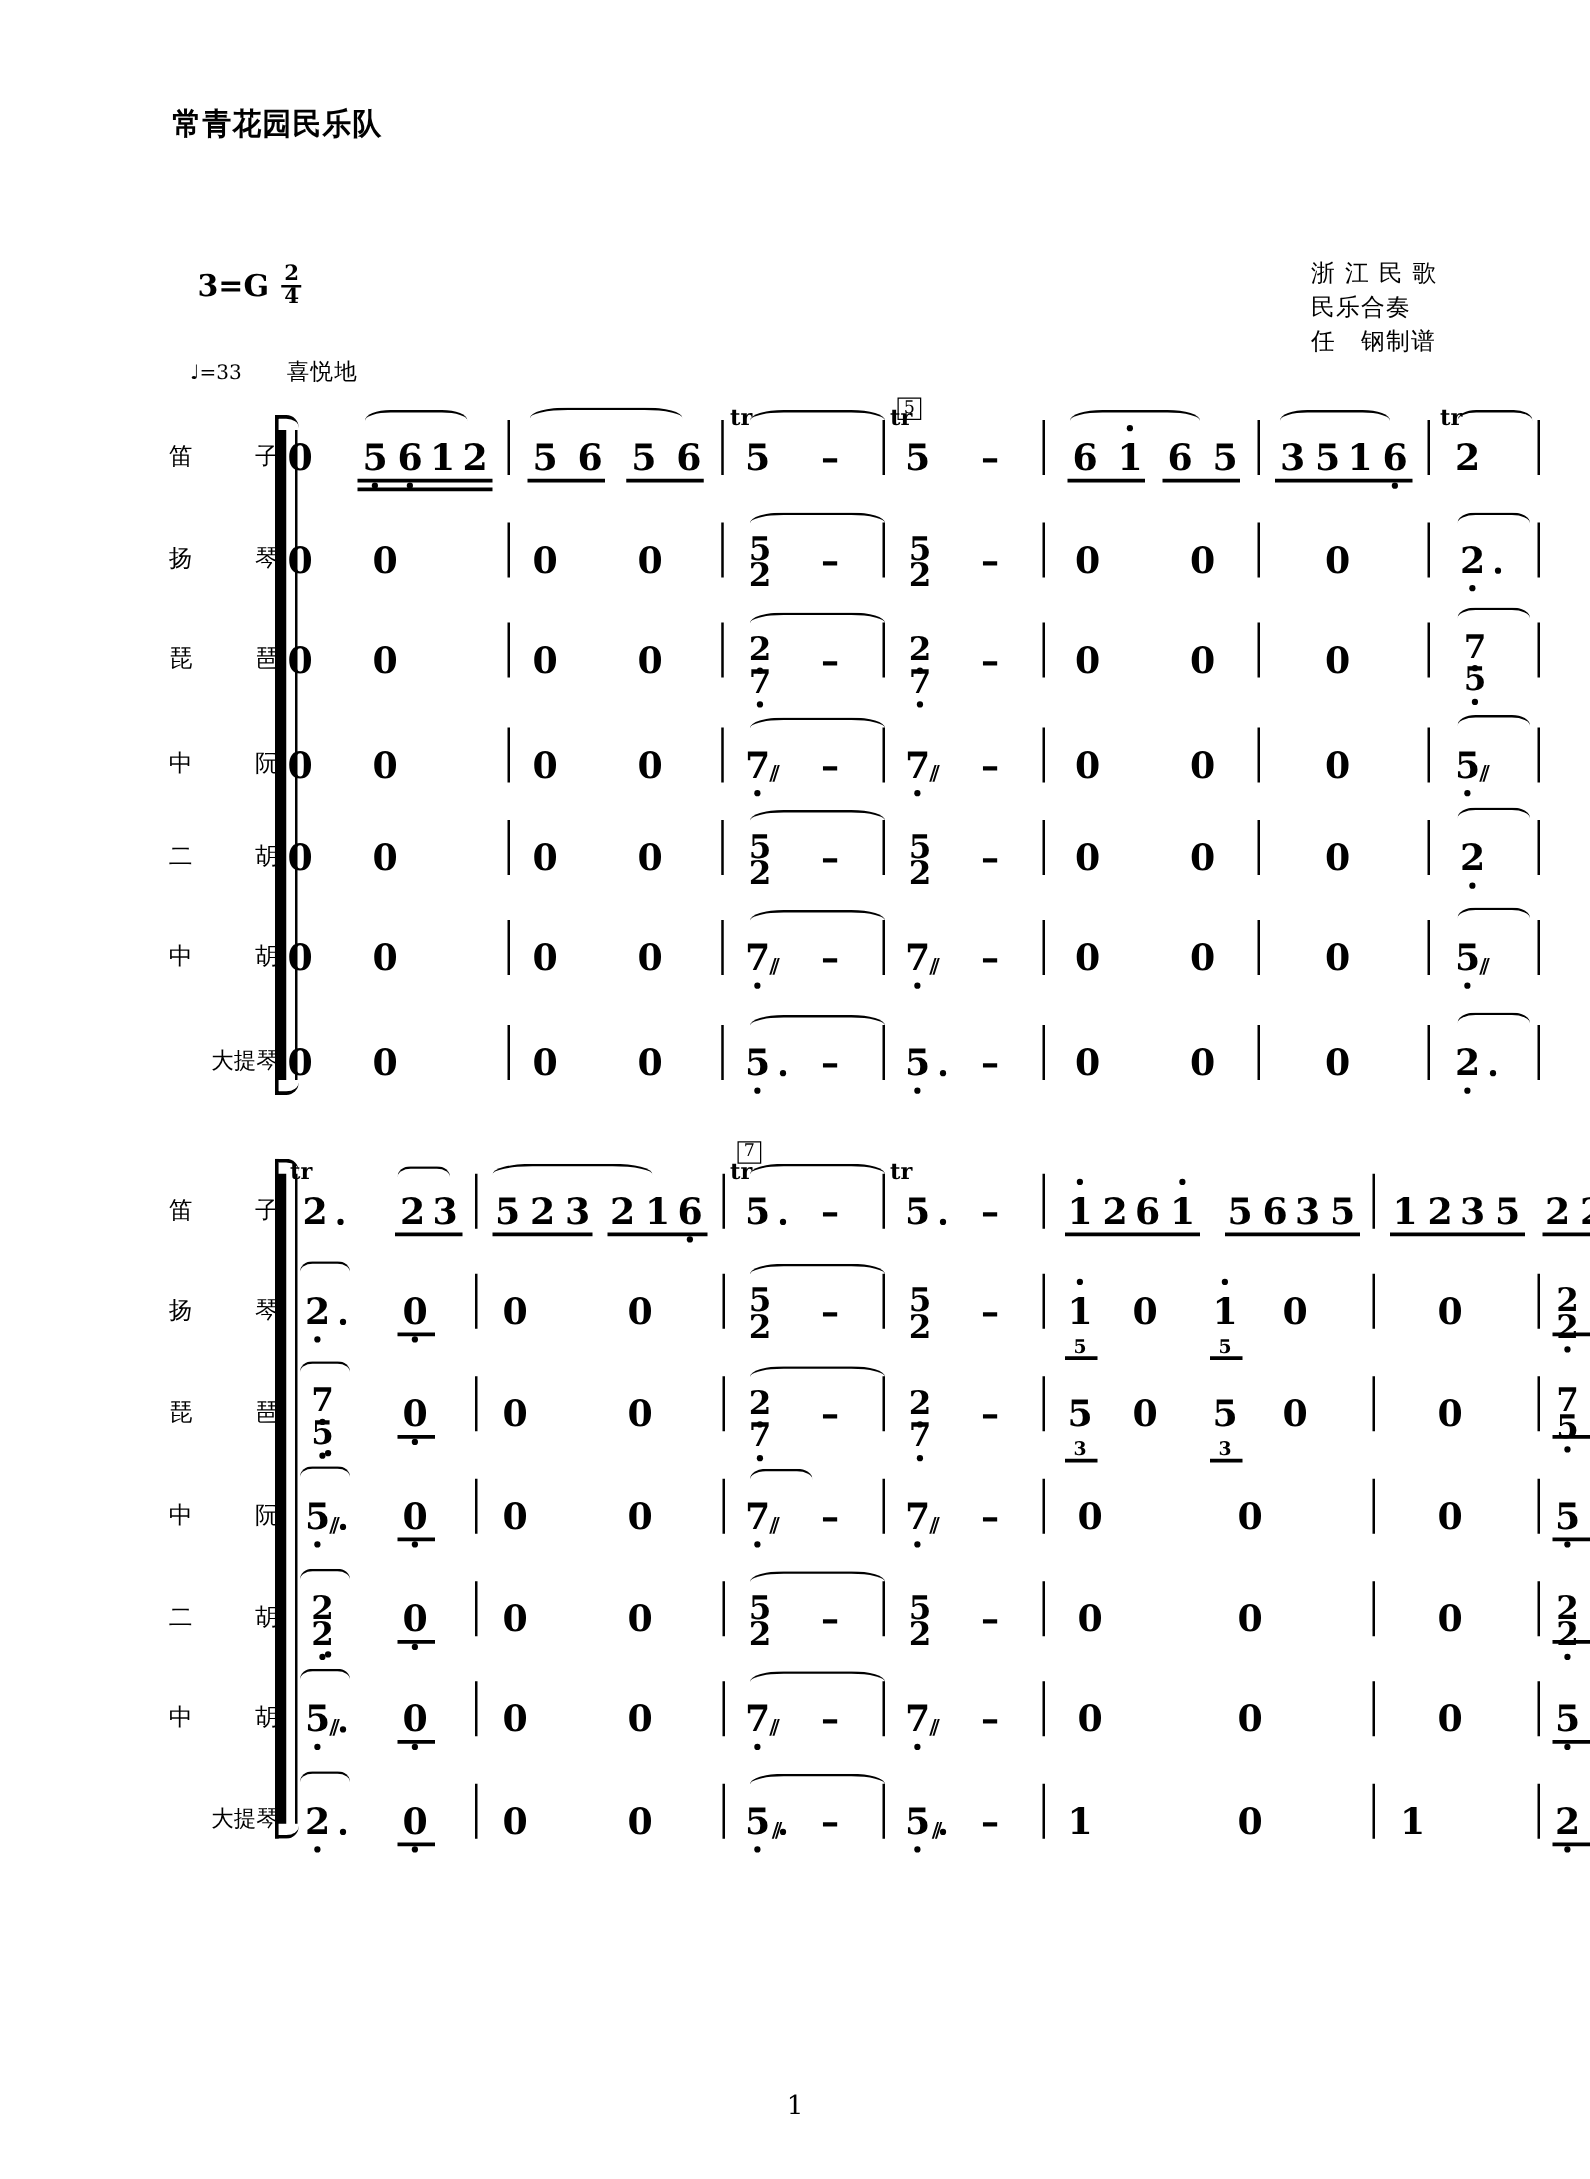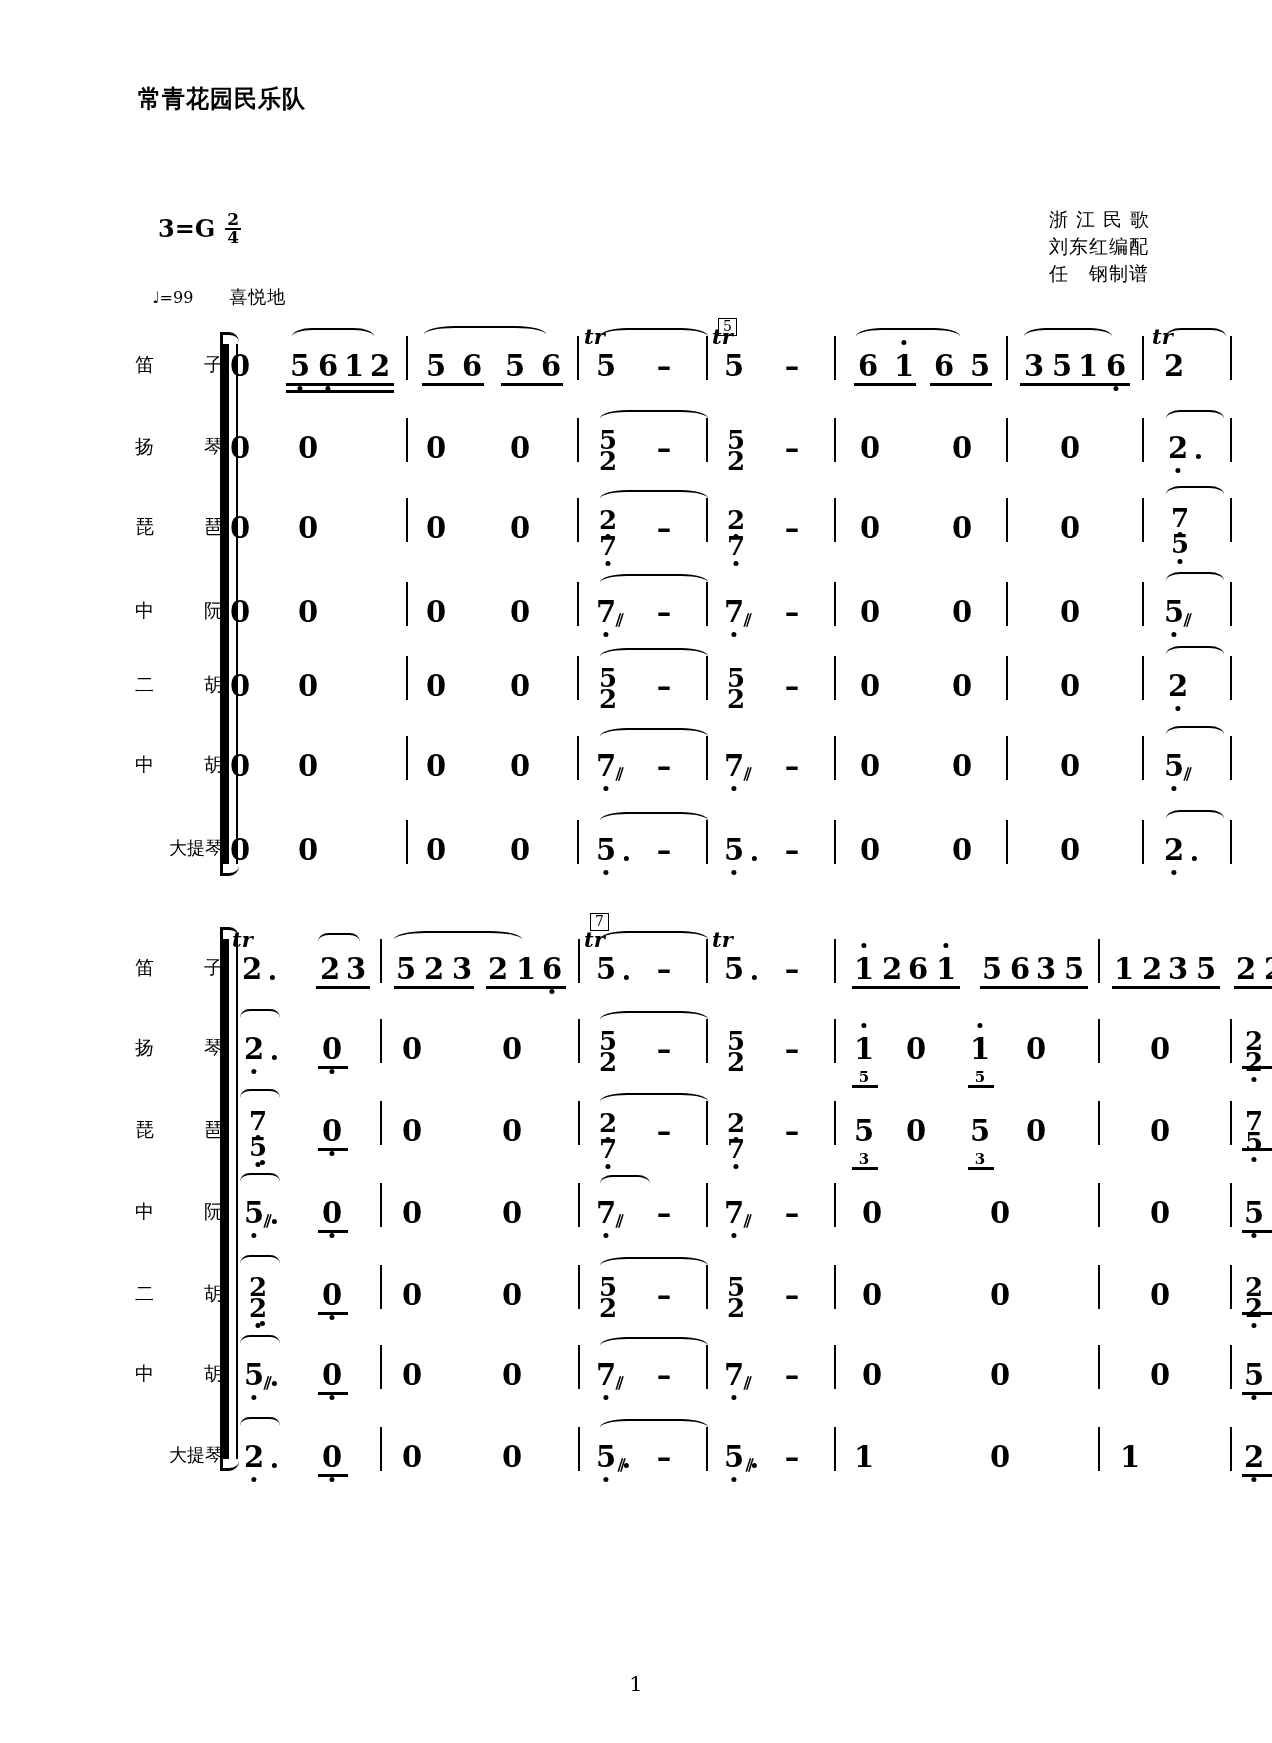--- a/index.html
+++ b/index.html
@@ -100,21 +100,21 @@
   
   .aug{position:absolute;right:-13px;bottom:4px;width:5px;height:5px;border-radius:50%;background:#000;}
   
   .beam{position:absolute;height:3px;background:#000;}
   
   .bar{position:absolute;top:-16px;height:44px;border-left:2px solid #000;}
   
   .slur{position:absolute;border-top:2.4px solid #000;border-radius:50%/100%;height:15px;}
   
   .tr{position:absolute;font-family:"DejaVu Serif","Liberation Serif",serif;
-      font-style:italic;font-weight:bold;font-size:21px;}
+      font-weight:bold;font-size:18px;}
   
   .mnum{
     position:absolute;border:1.6px solid #000;padding:0px 4px 1px 4px;
     font-family:"DejaVu Serif","Liberation Serif",serif;font-size:14px;
     background:#fff;line-height:15px;
   }
   
   .trem{position:absolute;font-family:"DejaVu Serif","Liberation Serif",serif;
         font-size:17px;font-weight:bold;letter-spacing:-3px;transform:rotate(0deg);}
   .trem:before{content:"⫽";}
@@ -139,26 +139,26 @@
   <div class="keysig">
     <span>3=G</span>
     <span class="frac">
       <span class="num">2</span>
       <span class="den">4</span>
     </span>
   </div>
 
   <div class="credits">
     <div>浙 江 民 歌</div>
-    <div>刘东红编配</div>
+    <div>民乐合奏</div>
     <div>任　钢制谱</div>
   </div>
 
   <div class="tempo">
-    <span class="mark">♩=99</span>
+    <span class="mark">♩=33</span>
     <span class="expr">喜悦地</span>
   </div>
 
   <div class="system" id="system1">
 
     <div class="sys-brace" style="height:520px;"></div>
     <div class="sys-thin" style="height:520px;"></div>
 
     <div class="mnum" style="left:578px;top:-12px;">5</div>
 

